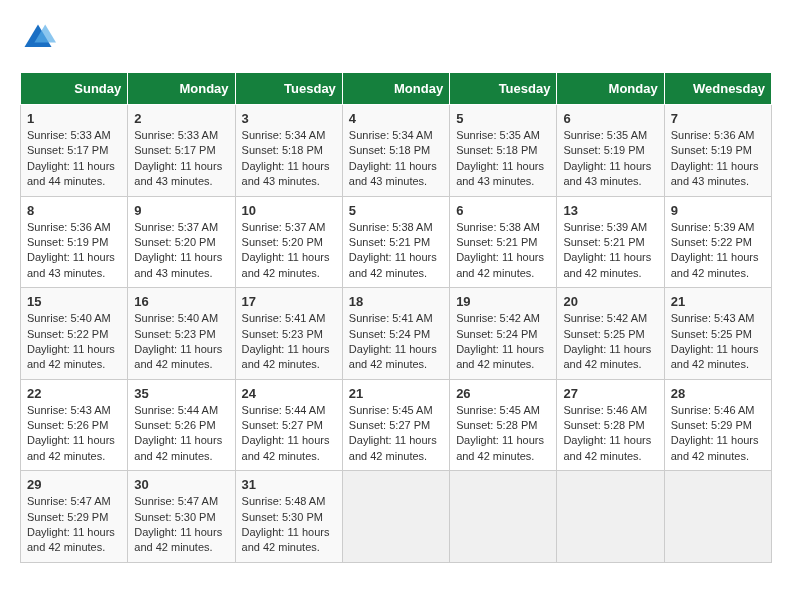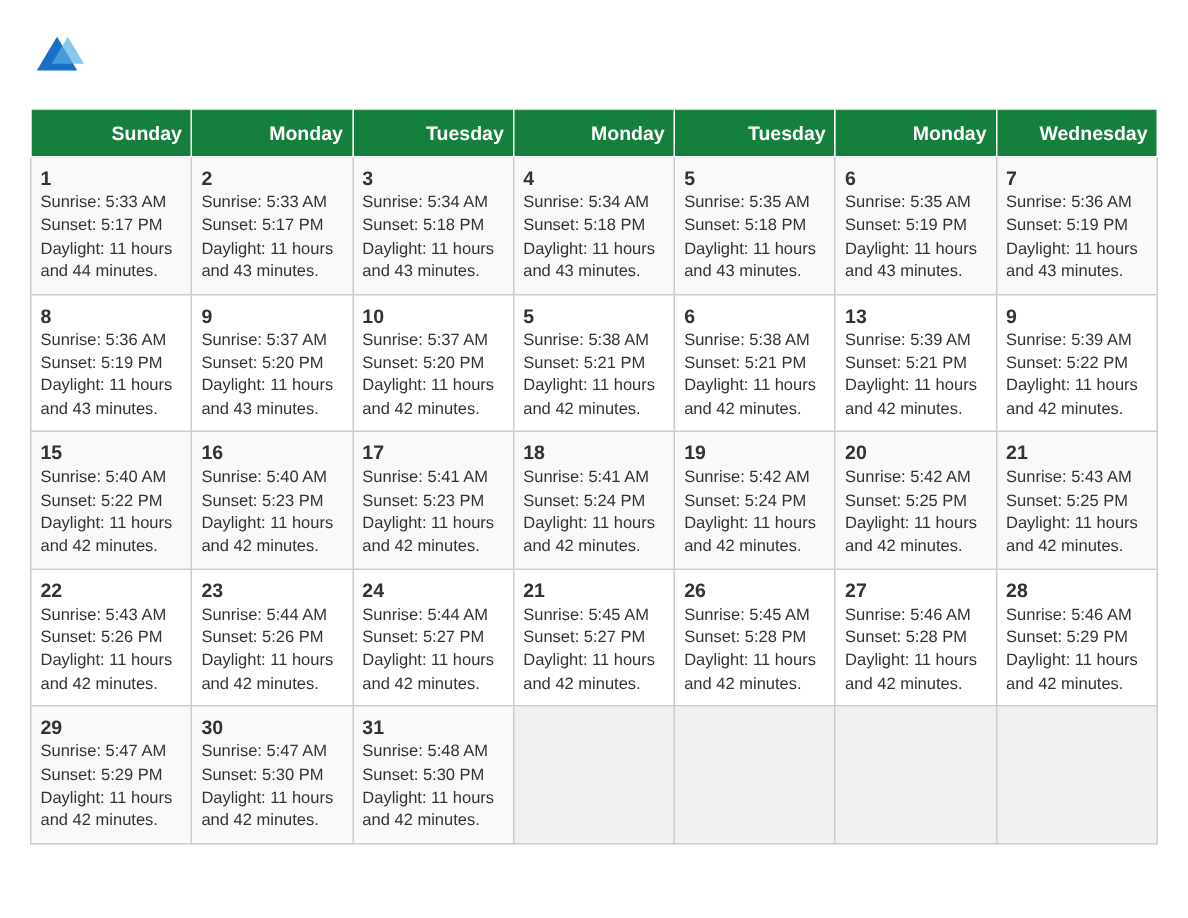--- a/index.html
+++ b/index.html
@@ -302,21 +302,21 @@
       <tr>
         <td>
         <span class="day-num">22</span>
         <div class="day-info">
           Sunrise: 5:43 AM<br>
           Sunset: 5:26 PM<br>
           Daylight: 11 hours and 42 minutes.
         </div>
       </td>
         <td>
-        <span class="day-num">23</span>
+        <span class="day-num">35</span>
         <div class="day-info">
           Sunrise: 5:44 AM<br>
           Sunset: 5:26 PM<br>
           Daylight: 11 hours and 42 minutes.
         </div>
       </td>
         <td>
         <span class="day-num">24</span>
         <div class="day-info">
           Sunrise: 5:44 AM<br>

